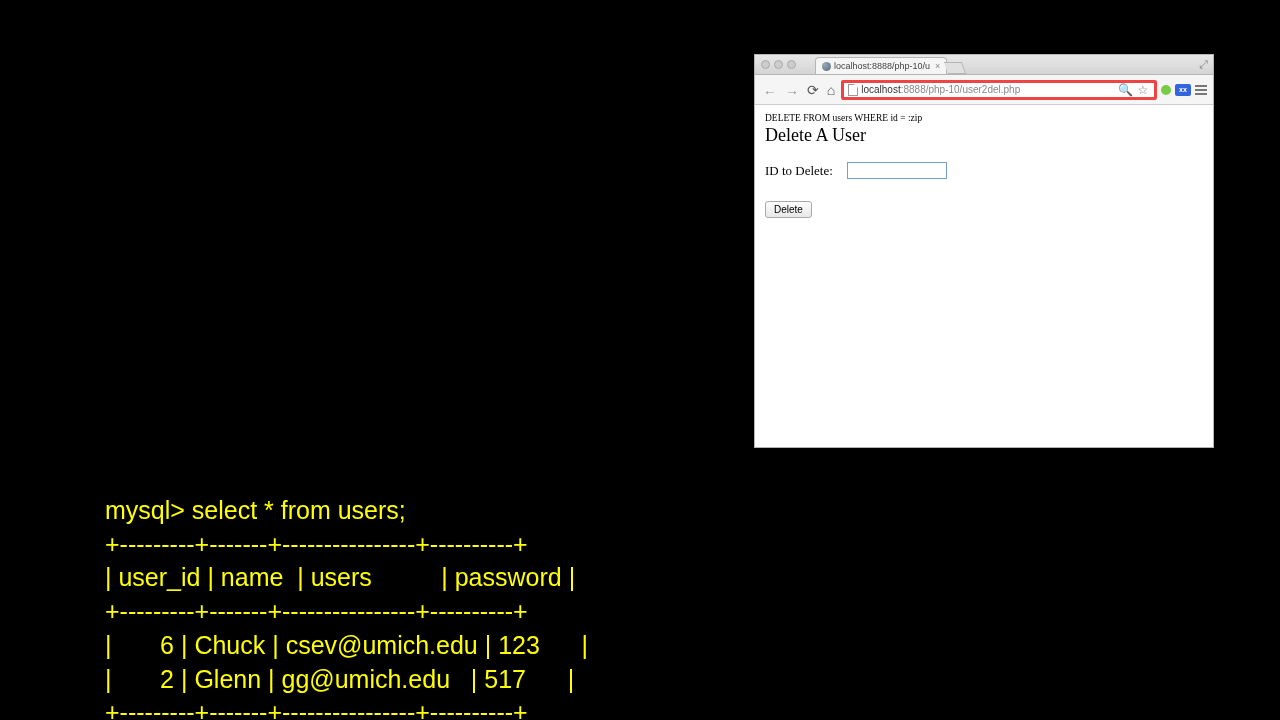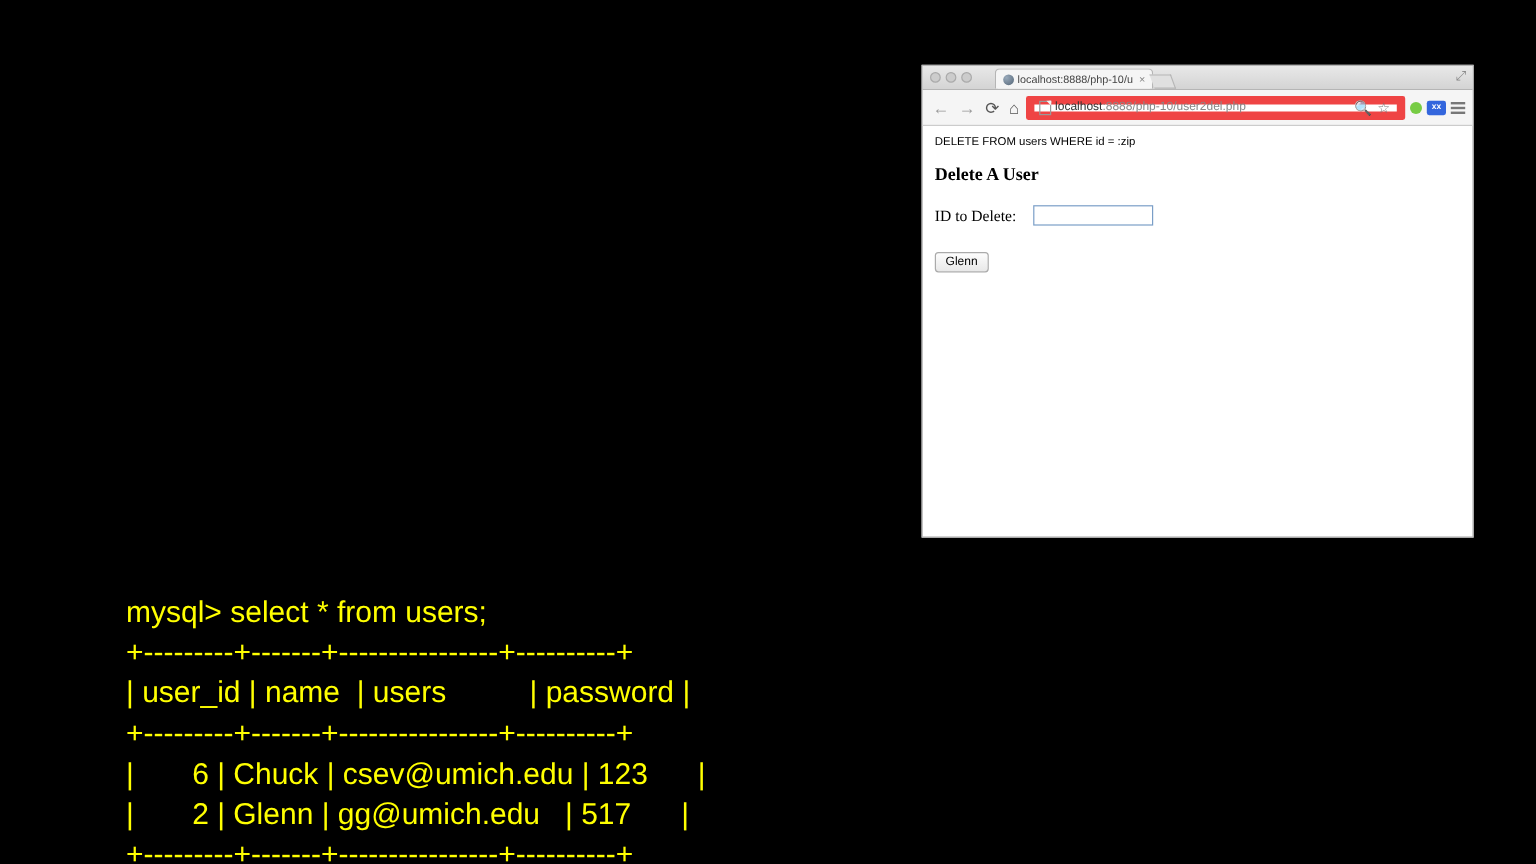--- a/index.html
+++ b/index.html
@@ -16,21 +16,21 @@
       left: 105px;
       top: 460px;
       color: #ffff00;
       font-family: Arial, sans-serif;
       font-size: 25px;
       line-height: 1.35;
       white-space: pre;
     }
     .browser-window {
       position: absolute;
-      right: 52px;
+      right: 66px;
       top: 54px;
       width: 460px;
       height: 394px;
       background: #fff;
       border: 1px solid #b5b5b5;
       box-shadow: 0 2px 8px rgba(0,0,0,0.3);
     }
     .window-controls {
       height: 20px;
       background: linear-gradient(#e8e8e8, #d4d4d4);
@@ -110,21 +110,21 @@
     .nav-btn {
       color: #999;
       font-size: 14px;
       padding: 0 2px;
     }
     .nav-btn.enabled { color: #555; }
     .url-bar {
       flex: 1;
       height: 20px;
       background: #fff;
-      border: 7px solid #ef4444;
+      border: 3px solid #ef4444;
       border-radius: 2px;
       display: flex;
       align-items: center;
       padding: 0 4px;
       gap: 3px;
       font-size: 10px;
     }
     .page-icon {
       width: 10px;
       height: 12px;
@@ -174,27 +174,27 @@
     .menu-icon span {
       width: 12px; height: 2px;
       background: #777;
     }
     .page-content {
       padding: 8px 10px;
       font-family: 'Times New Roman', serif;
       color: #000;
     }
     .sql-echo {
-      font-family: Liberation Sans, sans-serif;
+      font-family: Liberation Serif, serif;
       font-size: 9.5px;
-      margin-bottom: 14px;
+      margin-bottom: 2px;
     }
     .page-heading {
-      font-size: 15px;
-      font-weight: bold;
+      font-size: 18px;
+      font-weight: normal;
       margin-bottom: 16px;
     }
     .form-row {
       font-size: 13px;
       display: flex;
       align-items: center;
       gap: 14px;
       margin-bottom: 20px;
     }
     .form-row input[type="text"] {
@@ -265,15 +265,15 @@
       </span>
   </div>
 
   <div class="page-content">
     <div class="sql-echo">DELETE FROM users WHERE id = :zip</div>
     <div class="page-heading">Delete A User</div>
     <div class="form-row">
       <span>ID to Delete:</span>
       <input type="text" value="" style="">
     </div>
-    <button class="submit-btn">Glenn</button>
+    <button class="submit-btn">Delete</button>
   </div>
 </div>
 
 </body></html>

